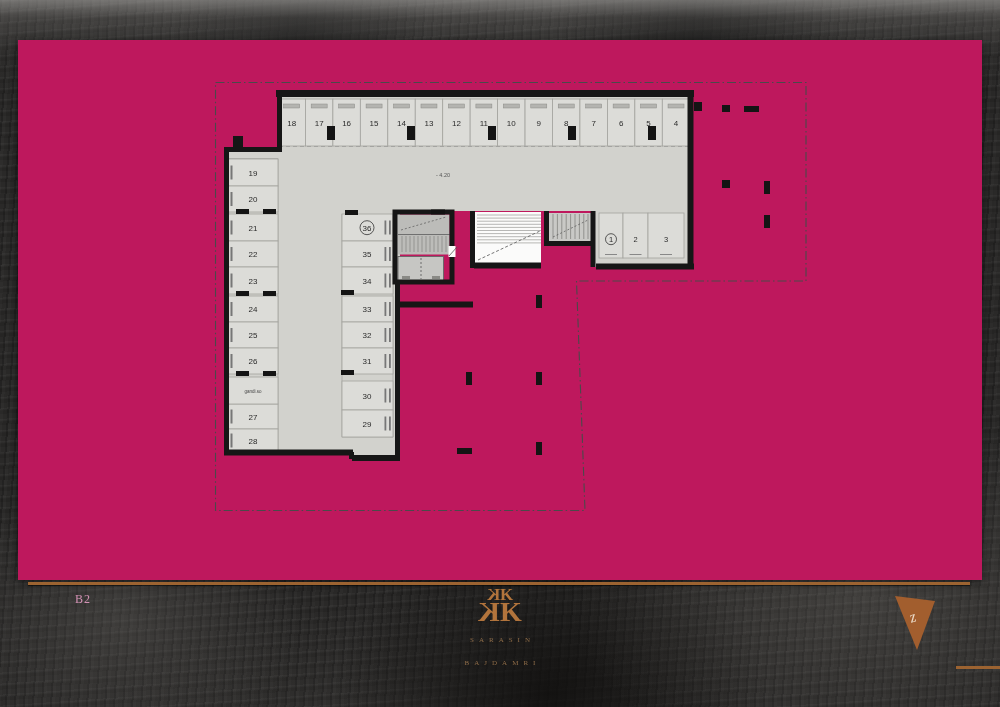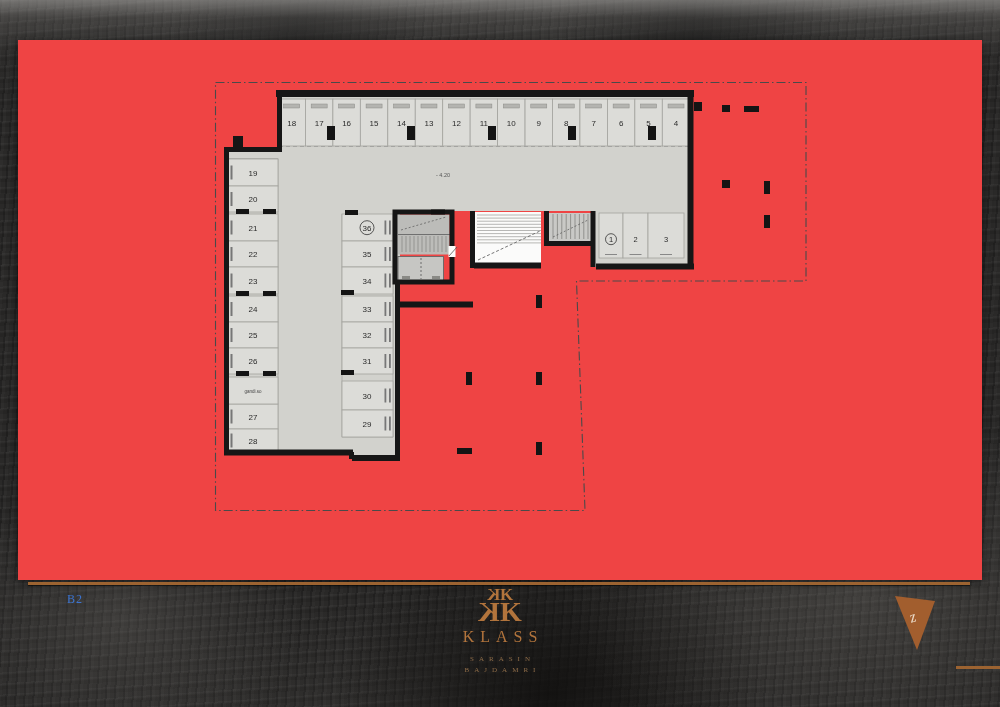--- a/index.html
+++ b/index.html
@@ -13,34 +13,34 @@
       radial-gradient(ellipse 420px 260px at 86% 84%, rgba(130,126,120,.28), rgba(0,0,0,0) 70%),
       radial-gradient(ellipse 300px 220px at 55% 98%, rgba(15,14,13,.85), rgba(0,0,0,0) 72%),
       radial-gradient(ellipse 240px 320px at 70% 6%, rgba(10,10,10,.75), rgba(0,0,0,0) 60%),
       radial-gradient(ellipse 200px 160px at 30% 4%, rgba(20,20,20,.8), rgba(0,0,0,0) 65%),
       radial-gradient(ellipse 500px 300px at 40% 115%, rgba(90,88,84,.25), rgba(0,0,0,0) 70%),
       repeating-linear-gradient(94deg, rgba(0,0,0,.16) 0 2px, rgba(255,255,255,.02) 2px 5px, rgba(0,0,0,0) 5px 9px),
       repeating-linear-gradient(176deg, rgba(255,255,255,.03) 0 1px, rgba(0,0,0,.10) 3px 6px, rgba(0,0,0,0) 6px 11px);
   }
   .card{
     position:absolute;left:18px;top:40px;width:964px;height:540px;
-    background:#ef4444;box-shadow:0 2px 8px rgba(0,0,0,.55);
+    background:#be185d;box-shadow:0 2px 8px rgba(0,0,0,.55);
   }
   .card svg{position:absolute;left:0;top:0;}
   .copper-rule{position:absolute;left:28px;top:582px;width:942px;height:3px;background:#9c6331;box-shadow:0 1px 1px rgba(0,0,0,.6);}
   .copper-rule-right{position:absolute;left:956px;top:666px;width:44px;height:3px;background:#9c6331;}
-  .level-badge{position:absolute;left:67px;top:592px;color:#3b82f6;font-family:"Liberation Serif",serif;
+  .level-badge{position:absolute;left:75px;top:592px;color:#f9a8d4;font-family:"Liberation Serif",serif;
     font-size:12px;letter-spacing:1px;opacity:.8;}
   .logo{position:absolute;left:400px;top:586px;width:200px;text-align:center;color:#b2743c;line-height:1;}
   .logo .mono1{font-family:"Liberation Serif",serif;font-weight:bold;font-size:17px;letter-spacing:-1px;}
   .logo .mono2{font-family:"Liberation Serif",serif;font-weight:bold;font-size:28px;letter-spacing:-2px;margin-top:-5px;}
   .kflip{display:inline-block;transform:scaleX(-1);}
   .logo .brand{font-family:"Liberation Serif",serif;font-size:16px;letter-spacing:6px;margin-top:3px;text-indent:6px;}
   .logo .sub{font-family:"Liberation Serif",serif;font-size:7px;letter-spacing:5px;color:#8d6b47;margin-top:11px;text-indent:5px;}
-  .logo .sub2{margin-top:4px;}
+  .logo .sub2{margin-top:16px;}
   .north{position:absolute;left:888px;top:592px;width:54px;height:64px;}
 </style>
 </head>
 <body>
 
 <div class="card">
   <svg width="964" height="540" viewBox="18 40 964 540">
 
     <path d="M215.5,82.5 H806 V281 H576.5 L585,510.5 H215.5 Z" fill="none" stroke="#4a4a4a" stroke-width="1.1" stroke-dasharray="9 3 1.5 3"></path>
 
@@ -267,21 +267,20 @@
 </div>
 
 <div class="copper-rule"></div>
 <div class="copper-rule-right"></div>
 
 <div class="level-badge">B2</div>
 
 <div class="logo">
   <div class="mono1"><span class="kflip">K</span><span>K</span></div>
   <div class="mono2"><span class="kflip">K</span><span>K</span></div>
-  <div class="brand">KLASS</div>
   <div class="sub">SARASIN</div>
   <div class="sub sub2">BAJDAMRI</div>
 </div>
 
 <svg class="north" viewBox="0 0 54 64">
   <polygon points="7,4 47,9 29,58" fill="#a25e2e"></polygon>
   <text x="25" y="30" font-size="16" font-style="italic" font-family="Liberation Serif, serif" fill="#ecdcc9" text-anchor="middle" transform="rotate(-18 25 26)">z</text>
 </svg>
 
 </body></html>

